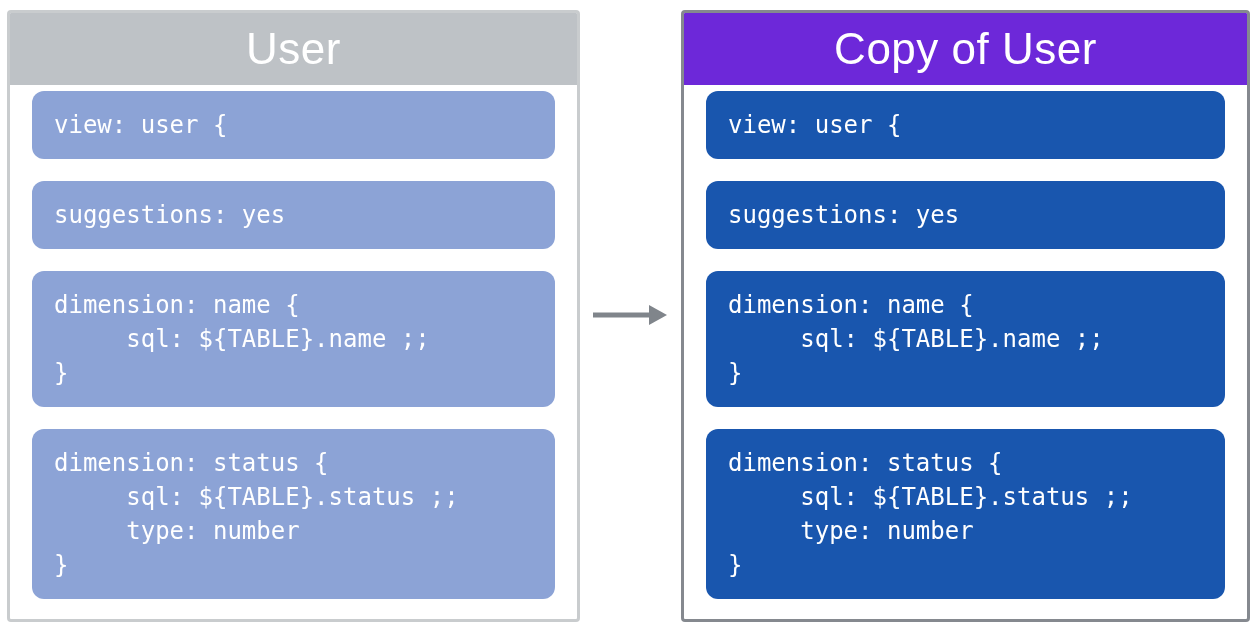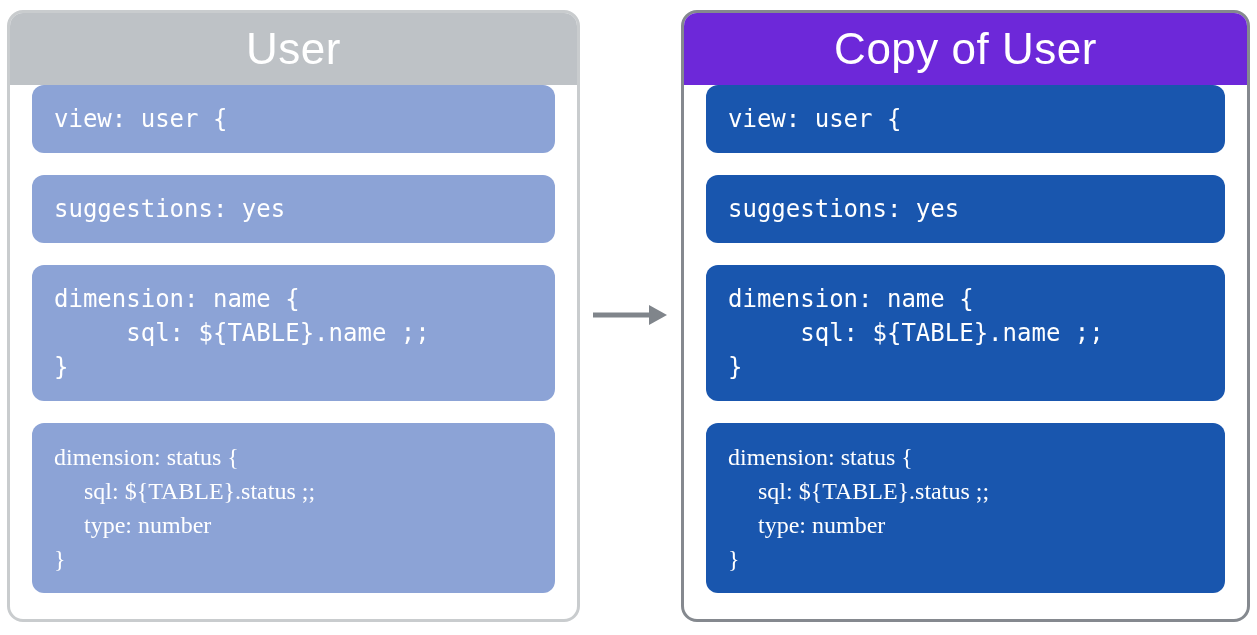--- a/index.html
+++ b/index.html
@@ -16,54 +16,54 @@
     width: 1257px;
     height: 635px;
     background: #ffffff;
   }
   .panel {
     position: absolute;
     top: 10px;
     height: 612px;
     box-sizing: border-box;
     border: 3px solid #c9ccce;
-    border-radius: 16px;
+    border-radius: 4px;
     background: #ffffff;
     overflow: hidden;
   }
   .panel-left  { left: 7px;   width: 573px; }
   .panel-right { left: 681px; width: 569px; }
   .panel-header {
     height: 72px;
     display: flex;
     align-items: center;
     justify-content: center;
   }
   .panel-title {
     color: #ffffff;
     font-size: 44px;
     font-weight: 500;
     letter-spacing: 0.5px;
     line-height: 1;
   }
   .panel-body {
-    padding: 0 22px 0 22px;
+    padding: 6px 22px 0 22px;
   }
   .code-block {
     border-radius: 12px;
     padding: 17px 16px 17px 22px;
     margin: 0 0 22px 0;
     font-family: "DejaVu Sans Mono", monospace;
     font-size: 24px;
     line-height: 34px;
     white-space: pre;
     color: #ffffff;
     overflow: hidden;
   }
-  .code-block:last-child { margin-bottom: 16px; font-family: Liberation Serif, serif; }
+  .code-block:last-child { margin-bottom: 16px; }
   .arrow {
     position: absolute;
     left: 592px;
     top: 301px;
     width: 76px;
     height: 28px;
   }
 </style>
 </head>
 <body style="background: rgb(255, 255, 255);">

